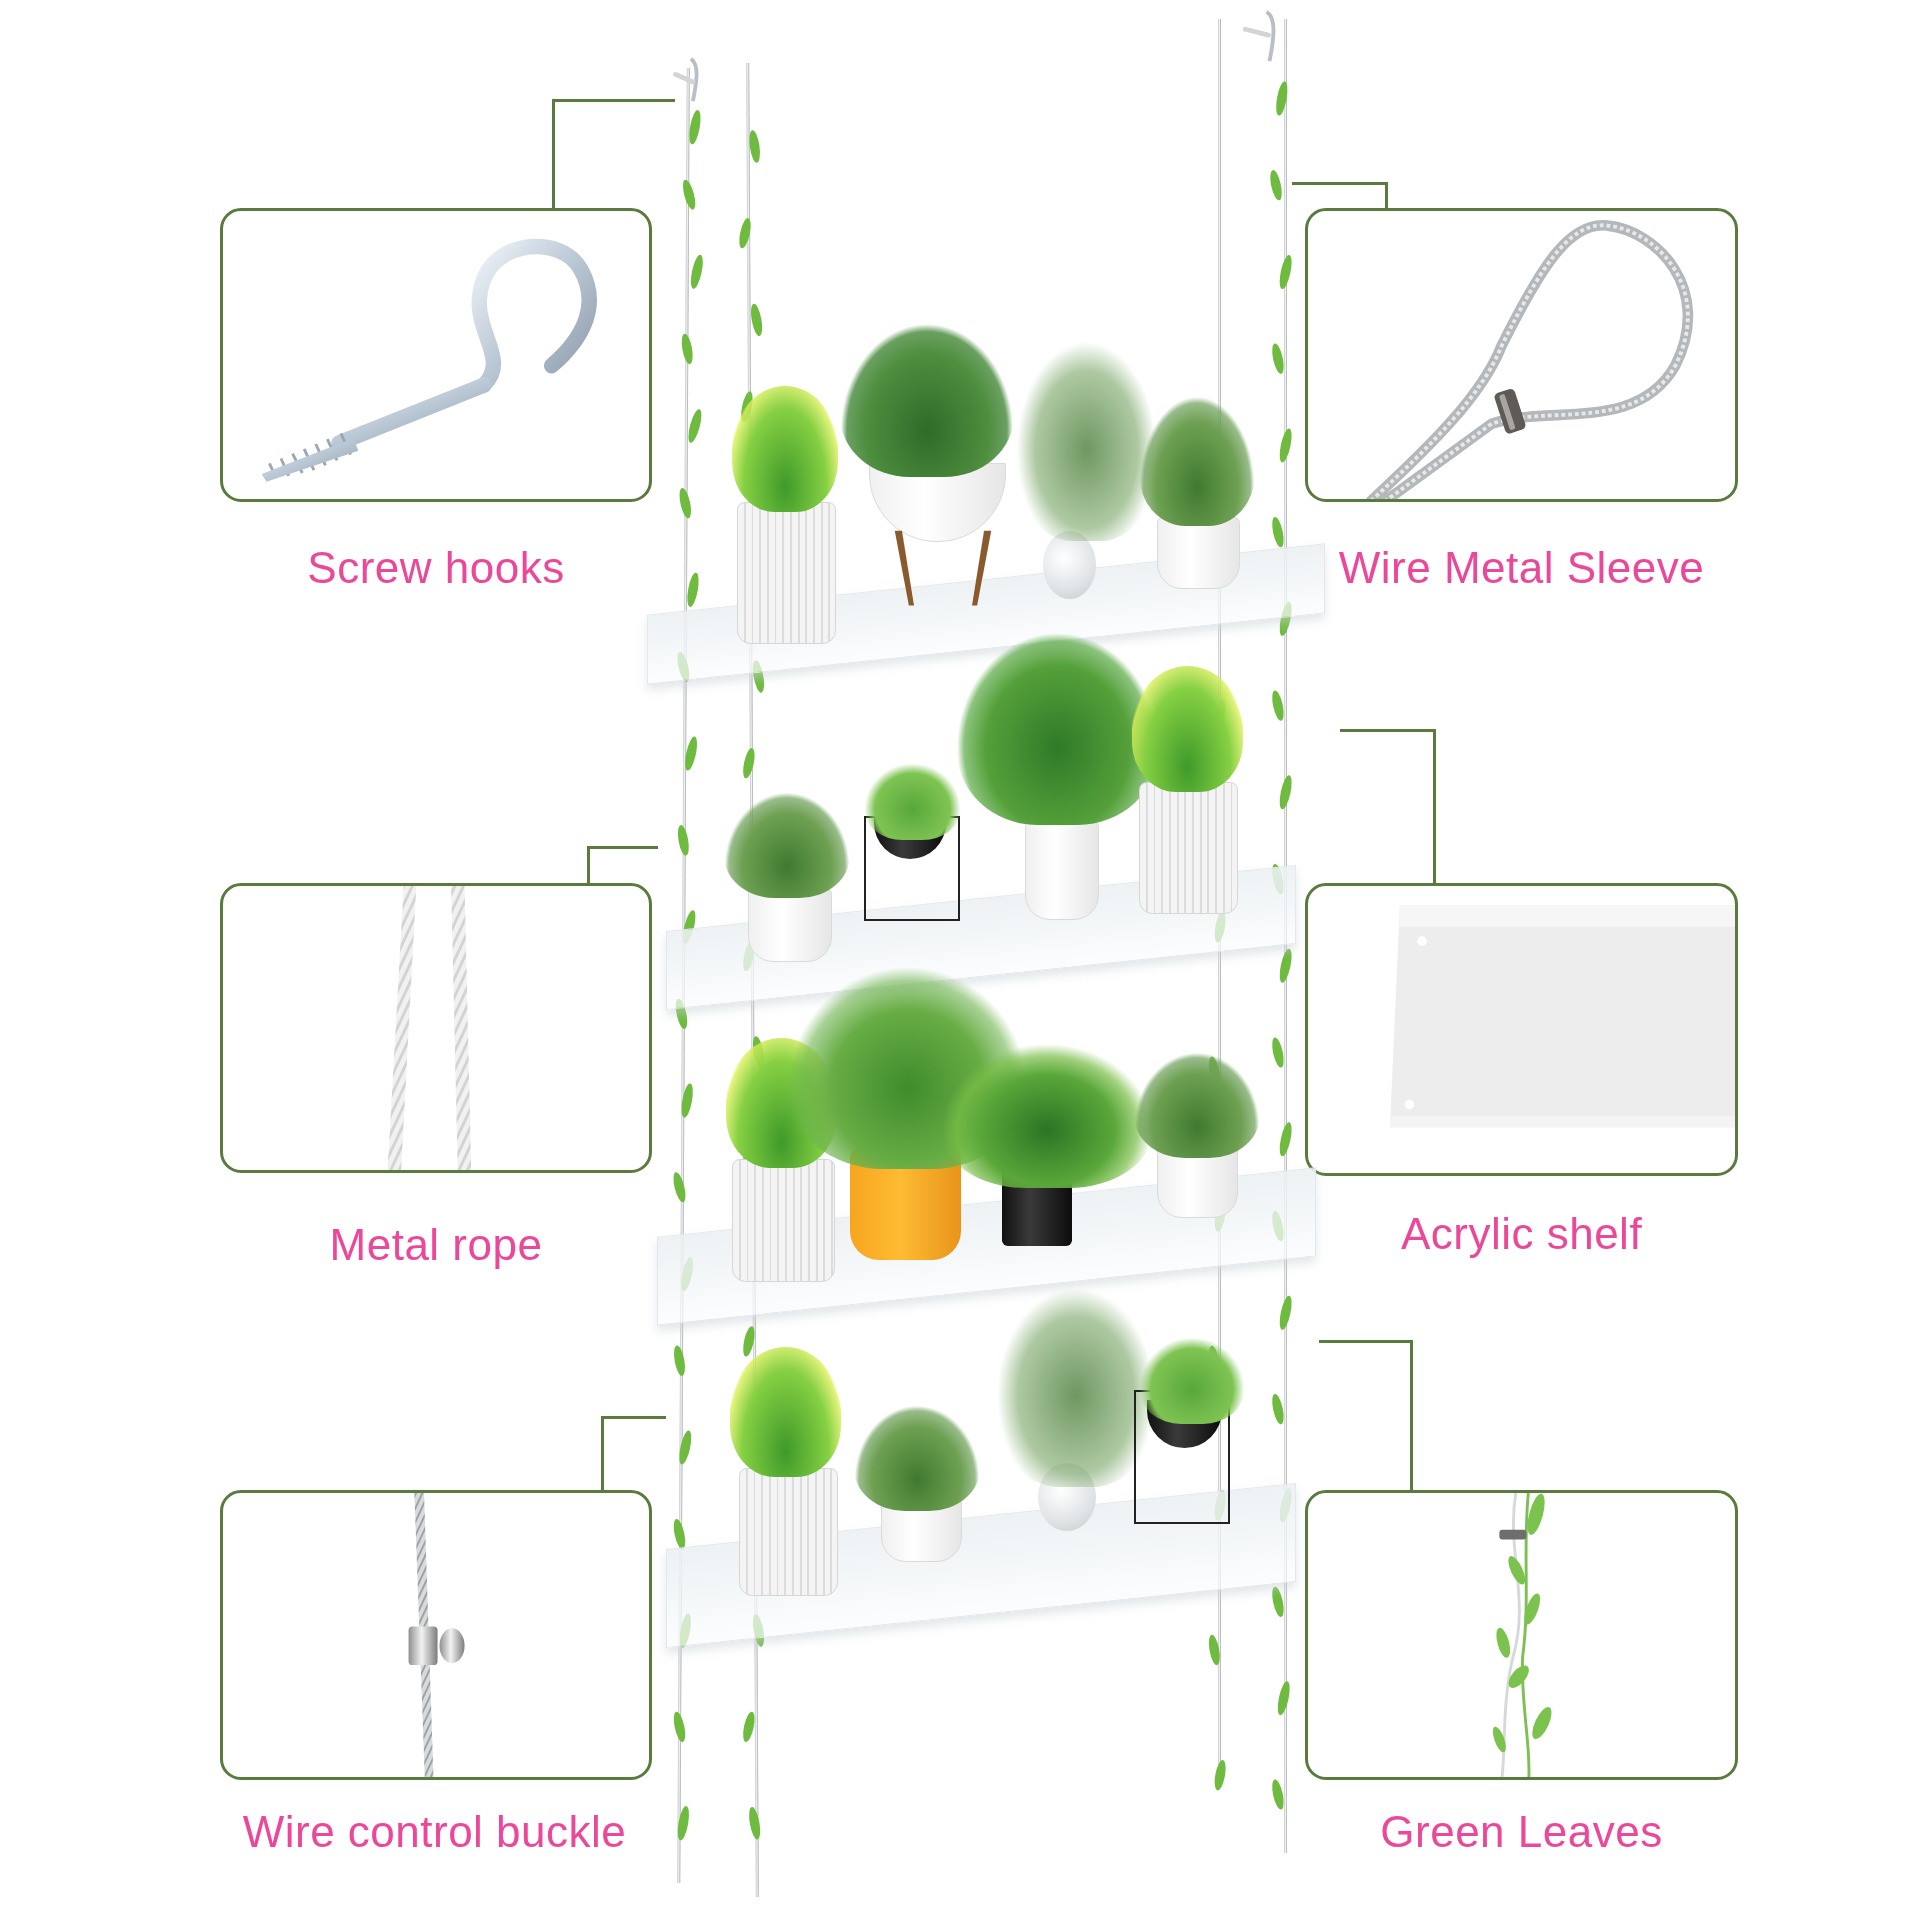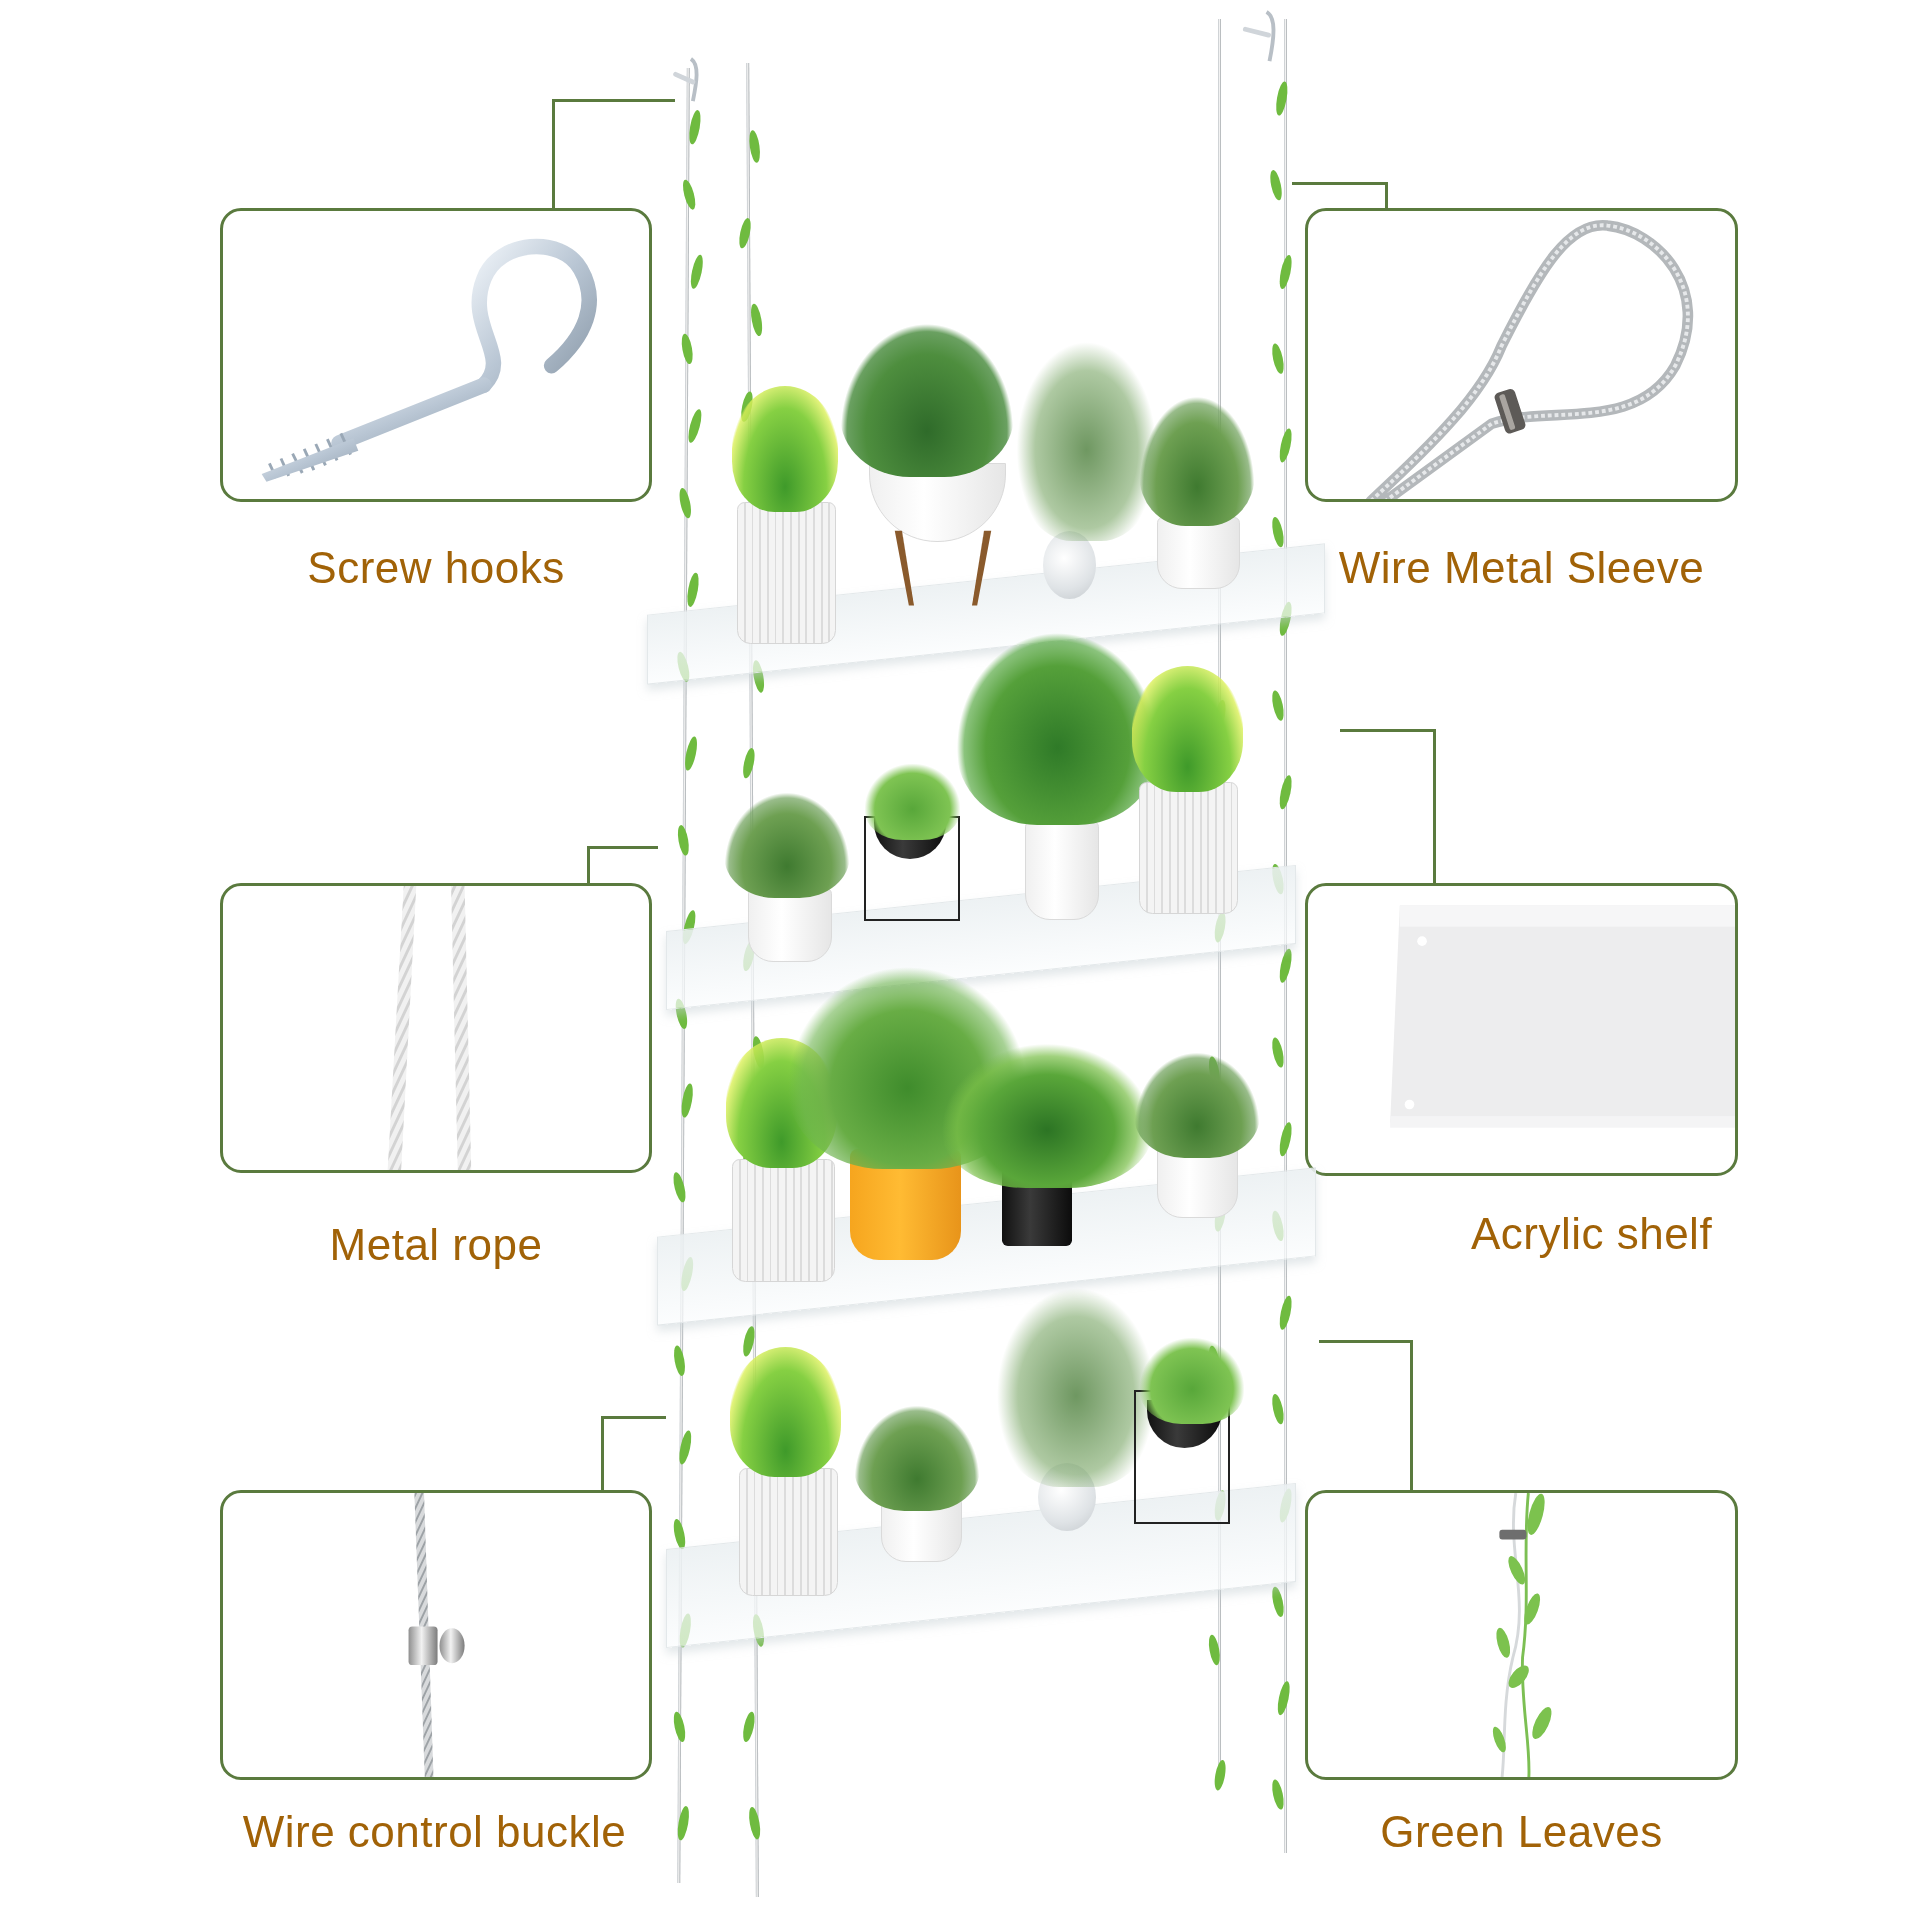--- a/index.html
+++ b/index.html
@@ -1,19 +1,19 @@
 <!DOCTYPE html>
 <html><head>
 <meta charset="utf-8">
 <style>
   html,body{margin:0;padding:0;background:#ffffff;}
   body{width:1931px;height:1931px;position:relative;overflow:hidden;font-family:"Liberation Sans",sans-serif;}
   .abs{position:absolute;}
   .box{position:absolute;border:3.9px solid #5a7a3e;border-radius:21px;background:#fff;box-sizing:border-box;overflow:hidden;}
-  .label{position:absolute;color:#a16207;font-size:44px;text-align:center;white-space:nowrap;letter-spacing:0.5px;}
+  .label{position:absolute;color:#ec4899;font-size:44px;text-align:center;white-space:nowrap;letter-spacing:0.5px;}
   .conn{position:absolute;border-color:#5a7a3e;border-style:solid;border-width:0;}
   .rope{position:absolute;width:2.9px;background:linear-gradient(90deg,#bfc4c8,#f2f2f2,#9ea4a8);}
   .shelf{position:absolute;background:linear-gradient(180deg,rgba(235,240,242,0.9),rgba(250,252,253,0.7));border:1px solid #e3e8ea;box-shadow:0 5.8px 9.7px rgba(200,210,214,0.5);transform:skewY(-6deg);}
   .pot{position:absolute;}
   .ribbed{background:repeating-linear-gradient(90deg,#f4f4f4 0 5.8px,#dcdcdc 5.8px 7.7px);border-radius:7.7px 7.7px 13.5px 13.5px;border:1px solid #d6d6d6;}
   .plain-white{background:linear-gradient(90deg,#f0f0f0,#ffffff 40%,#e6e6e6);border-radius:5.8px 5.8px 25px 25px;border:1px solid #dadada;}
   .orange{background:linear-gradient(90deg,#f6a51e,#ffbb33 45%,#e8941a);border-radius:7.7px 7.7px 29px 29px;}
   .black{background:linear-gradient(90deg,#111,#3a3a3a 40%,#0c0c0c);border-radius:5.8px;}
   .foliage{position:absolute;border-radius:50% 50% 40% 40%;}
 </style>
@@ -96,21 +96,21 @@
 <div class="conn" style="left:1340px;top:729px;width:93px;height:154px;border-top-width:3.9px;border-right-width:3.9px;"></div>
 <div class="box" style="left:1305px;top:883px;width:433px;height:293px;">
   <svg width="433" height="293" viewBox="0 0 448 303">
     <polygon points="95,20 448,20 448,245 85,245" fill="#ededee"></polygon>
     <rect x="95" y="20" width="353" height="22" fill="#f6f6f7"></rect>
     <rect x="85" y="238" width="363" height="12" fill="#f4f4f5"></rect>
     <circle cx="118" cy="57" r="5" fill="#ffffff"></circle>
     <circle cx="105" cy="226" r="5" fill="#ffffff"></circle>
   </svg>
 </div>
-<div class="label" style="left:1375px;top:1209px;width:433px;">Acrylic shelf</div>
+<div class="label" style="left:1305px;top:1209px;width:433px;">Acrylic shelf</div>
 
 <div class="conn" style="left:1319px;top:1340px;width:91px;height:150px;border-top-width:3.9px;border-right-width:3.9px;"></div>
 <div class="box" style="left:1305px;top:1490px;width:433px;height:290px;">
   <svg width="433" height="290" viewBox="0 0 448 300">
     <path d="M215 0 C 205 60, 230 110, 212 170 C 200 220, 205 270, 200 300" fill="none" stroke="#d6d9db" stroke-width="3"></path>
     <path d="M228 0 C 222 60, 230 110, 222 170 C 220 220, 232 270, 228 300" fill="none" stroke="#7cbf53" stroke-width="3"></path>
     <rect x="198" y="38" width="28" height="10" rx="3" fill="#6e6e6e"></rect>
     <g fill="#7cc24e">
       <ellipse cx="236" cy="22" rx="7" ry="22" transform="rotate(15 236 22)"></ellipse>
       <ellipse cx="216" cy="80" rx="6" ry="16" transform="rotate(-25 216 80)"></ellipse>

